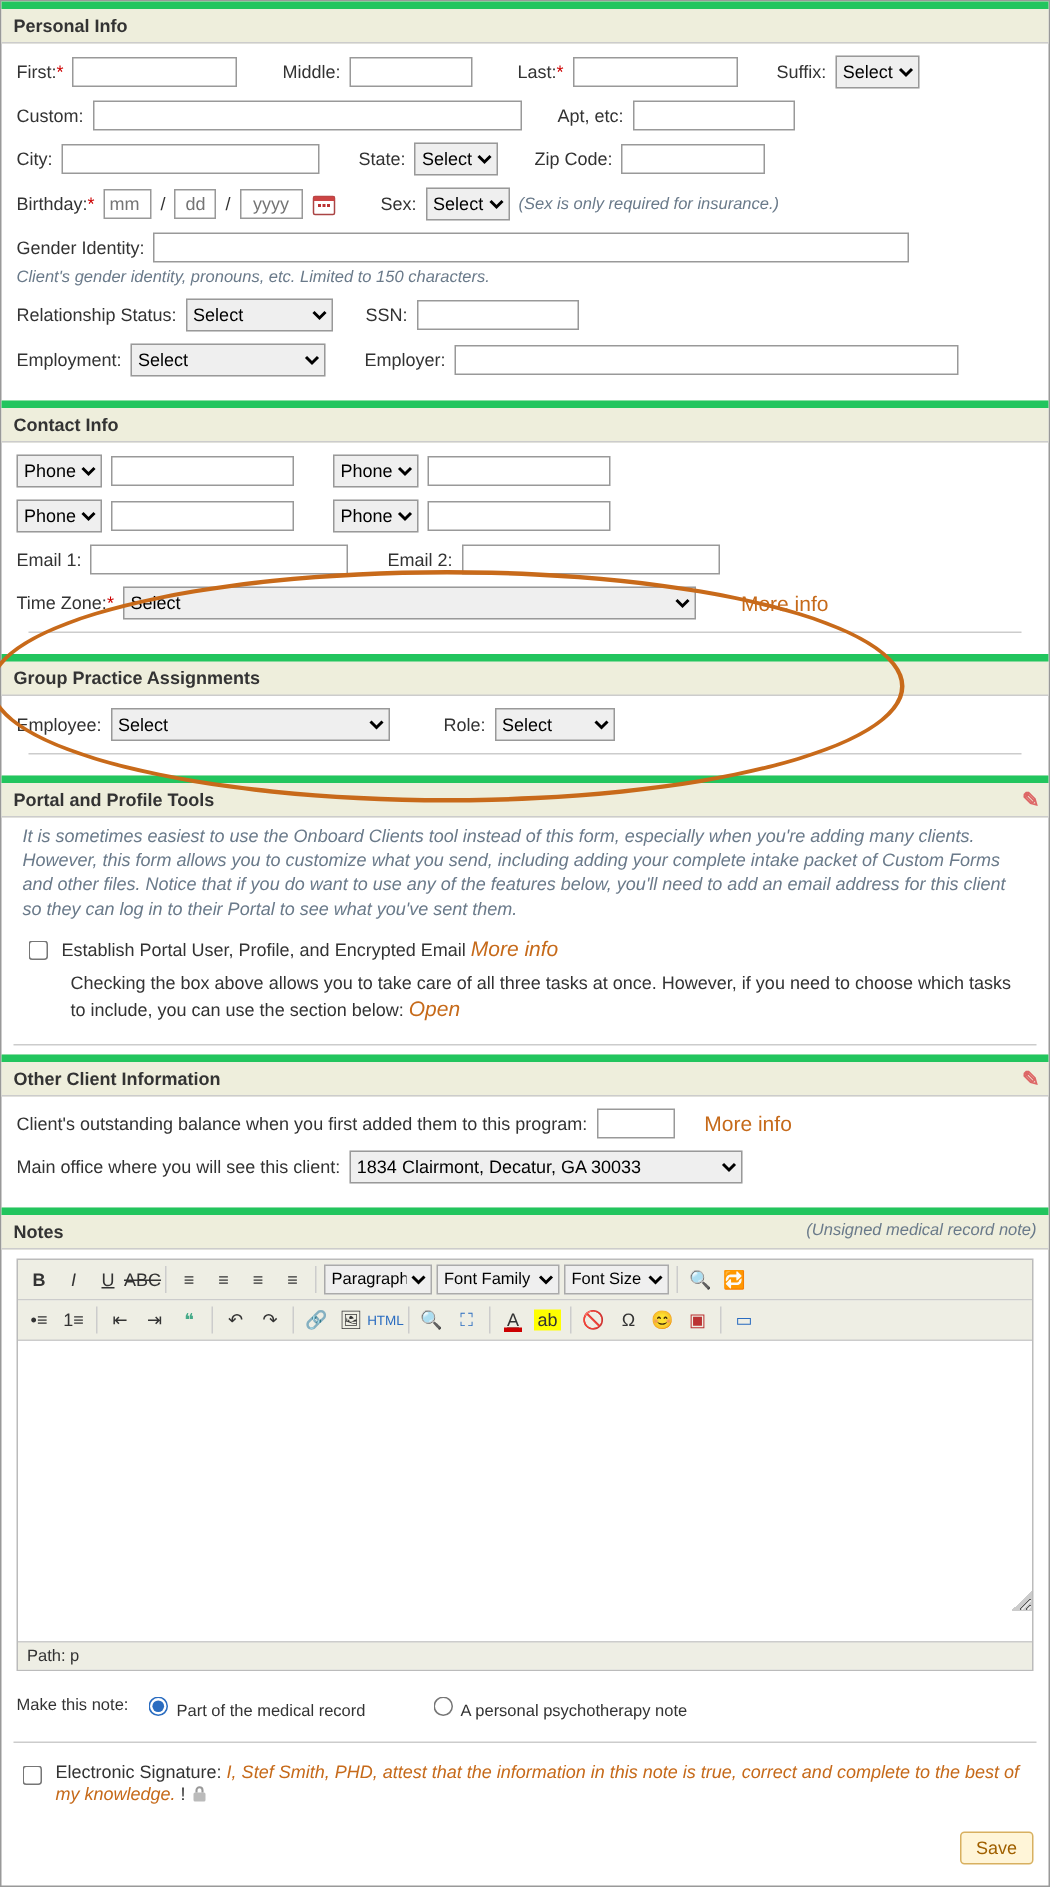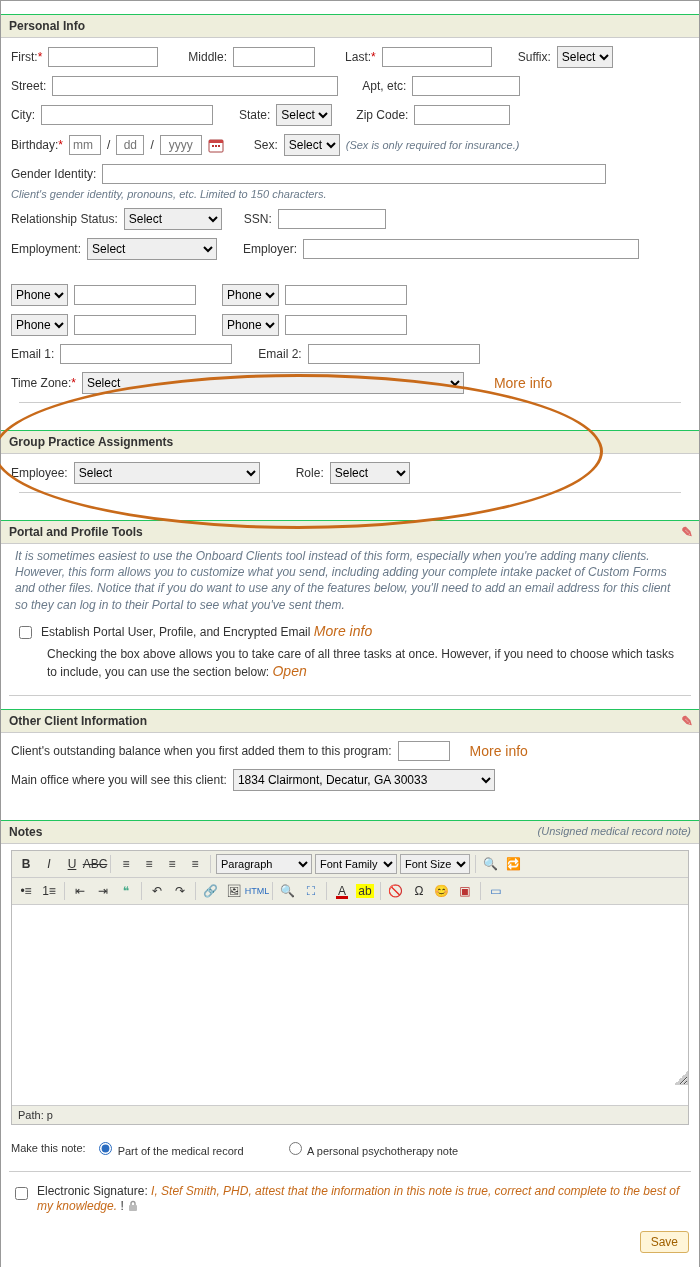--- a/index.html
+++ b/index.html
@@ -1,21 +1,21 @@
 <!DOCTYPE html>
 <html><head>
 <meta charset="utf-8">
 <style>
   * { box-sizing: border-box; }
   html, body { margin: 0; padding: 0; font-family: Verdana, Arial, sans-serif; font-size: 12px; color: #333; background: #fff; }
   .window { width: 700px; border: 1px solid #999; position: relative; }
   .titlebar { background: #1a1a14; color: #fff; height: 28px; display: flex; align-items: center; padding: 0 6px; font-weight: bold; position: relative; }
   .titlebar .ticon { display:inline-flex; align-items:center; margin-right:6px; }
   .titlebar .close { position: absolute; right: 6px; top: 4px; cursor: pointer; color:#ccc; font-size:16px; }
-  .section-hdr { background: #eeeedc; border-top: 1px solid #22c55e; border-bottom: 1px solid #ccc; padding: 4px 8px; font-weight: bold; position: relative; margin-top: 13px; }
+  .section-hdr { background: #eeeedc; border-top: 5px solid #22c55e; border-bottom: 1px solid #ccc; padding: 4px 8px; font-weight: bold; position: relative; }
   .section-hdr .edit-icon { position:absolute; right:6px; top:3px; color:#d66; cursor:pointer; font-size:14px; }
   .section-body { padding: 8px 10px; }
   .row { display: flex; flex-wrap: wrap; align-items: center; gap: 4px 6px; margin-bottom: 8px; }
   .row label, .lbl { white-space: nowrap; }
   .req { color: #c00; }
   input[type=text] { height: 20px; border: 1px solid #999; padding: 1px 3px; font-family: inherit; font-size:12px; }
   select { height: 22px; border: 1px solid #999; font-family: inherit; font-size:12px; background:#efefef; }
   .hint { color: #6a7a8a; font-style: italic; font-size: 11px; }
   .link-orange { color: #c66a1a; font-size: 14px; cursor: pointer; }
   .portal-text { color:#6a7a8a; font-style: italic; font-size:12px; padding: 4px 14px 10px 14px; line-height:1.35; }
@@ -58,21 +58,21 @@
       <label>Middle:</label>
       <input type="text" style="width: 82px;">
       <span style="width:18px"></span>
       <label><span>Last:</span><span class="req">*</span></label>
       <input type="text" style="width: 110px;">
       <span style="width:14px"></span>
       <label>Suffix:</label>
       <select><option>Select</option></select>
     </div>
     <div class="row">
-      <label>Street:</label>
+      <label>Custom:</label>
       <input type="text" style="width: 286px;">
       <span style="width:12px"></span>
       <label>Apt, etc:</label>
       <input type="text" style="width: 108px;">
     </div>
     <div class="row">
       <label>City:</label>
       <input type="text" style="width: 172px;">
       <span style="width:14px"></span>
       <label>State:</label>
@@ -114,20 +114,21 @@
     </div>
     <div class="row">
       <label>Employment:</label>
       <select style="width:130px"><option>Select</option></select>
       <span style="width:14px"></span>
       <label>Employer:</label>
       <input type="text" style="width: 336px;">
     </div>
   </div>
 
+  <div class="section-hdr"><span>Contact Info</span></div>
   <div class="section-body">
     <div class="row">
       <select><option>Phone</option></select>
       <input type="text" style="width: 122px;">
       <span style="width:14px"></span>
       <select><option>Phone</option></select>
       <input type="text" style="width: 122px;">
     </div>
     <div class="row">
       <select><option>Phone</option></select>
@@ -214,21 +215,21 @@
           <i>I</i>
         </span>
       <span class="tbtn u">U</span>
       <span class="tbtn s">ABC</span>
       <span class="tsep"></span>
       <span class="tbtn">≡</span>
       <span class="tbtn">≡</span>
       <span class="tbtn">≡</span>
       <span class="tbtn">≡</span>
       <span class="tsep"></span>
-      <select class="tsel" style="width:96px"><option>Paragraph</option></select>
+      <select class="tsel" style="width:72px"><option>Paragraph</option></select>
       <select class="tsel" style="width:82px"><option>Font Family</option></select>
       <select class="tsel" style="width:70px"><option>Font Size</option></select>
       <span class="tsep"></span>
       <span class="tbtn" style="color:#2a6cc0">🔍</span>
       <span class="tbtn" style="color:#2a6cc0">🔁</span>
     </div>
     <div class="toolbar">
       <span class="tbtn">•≡</span>
       <span class="tbtn">1≡</span>
       <span class="tsep"></span>

